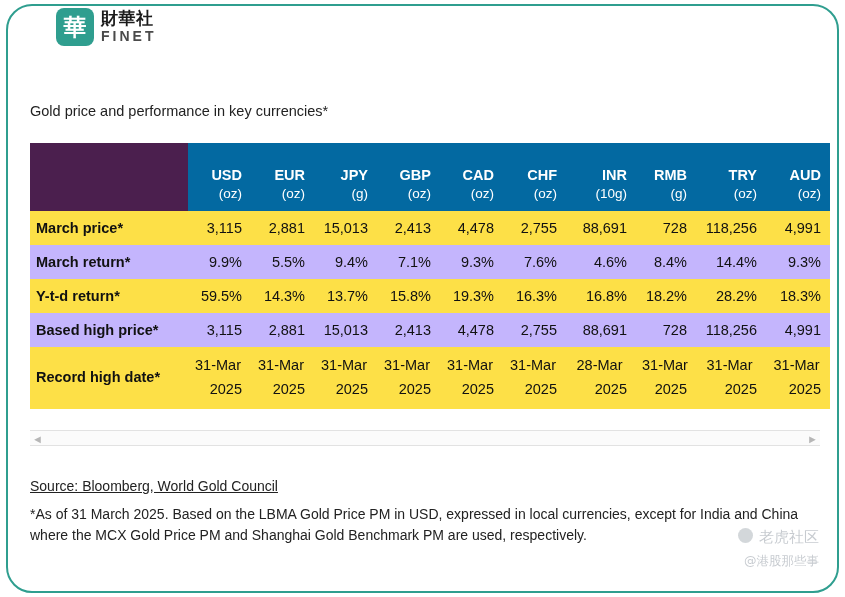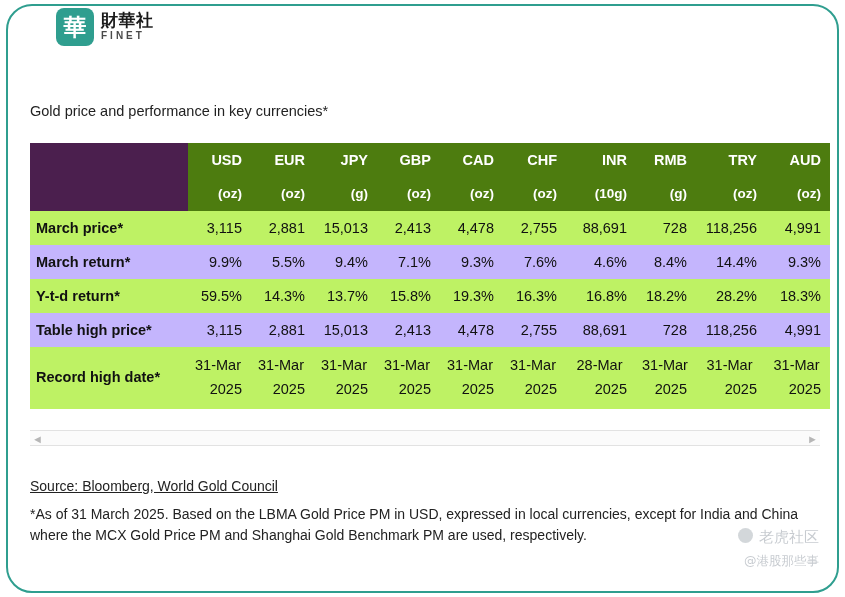--- a/index.html
+++ b/index.html
@@ -41,21 +41,21 @@
     font-family: "DejaVu Sans", sans-serif;
     line-height: 1;
   }
   .logo-text { display: flex; flex-direction: column; justify-content: center; }
   .logo-cn {
     font-size: 17px; font-weight: bold; color: #1a1a1a;
     font-family: "DejaVu Sans", sans-serif; letter-spacing: 0.5px;
     line-height: 1.05;
   }
   .logo-en {
-    font-size: 10px; color: #4a4a4a; letter-spacing: 3px;
+    font-size: 14px; color: #4a4a4a; letter-spacing: 3px;
     font-weight: bold; line-height: 1.2;
   }
 
   
   .title {
     position: absolute;
     left: 30px; top: 52px;
     font-size: 22px; font-weight: bold; color: #111111;
     letter-spacing: -0.2px;
   }
@@ -70,53 +70,53 @@
     position: absolute;
     left: 30px; top: 143px;
     width: 790px;
   }
   table {
     border-collapse: collapse;
     width: 790px;
     table-layout: fixed;
   }
   thead th {
-    background: #4d7c0f;
+    background: #0369a1;
     color: #ffffff;
     font-size: 14.5px;
     font-weight: bold;
     text-align: right;
     vertical-align: bottom;
     padding: 8px 9px 10px 6px;
     height: 68px;
     border: none;
   }
   thead th .unit {
     display: block;
     font-size: 13.5px;
-    font-weight: bold;
-    margin-top: 18px;
+    font-weight: normal;
+    margin-top: 3px;
   }
   thead th.corner { background: #4b1f4e; }
 
   tbody td {
     font-size: 14.5px;
     color: #111111;
     text-align: right;
     padding: 9px 9px 9px 6px;
     border: none;
     white-space: nowrap;
   }
   tbody td.rowhead {
     text-align: left;
     font-weight: bold;
     padding-left: 6px;
   }
   tbody tr.shaded td { background: #c4b5fd; }
-  tbody tr.plain td { background: #bef264; }
+  tbody tr.plain td { background: #fde047; }
 
   tbody tr.tall td { padding-top: 10px; padding-bottom: 12px; }
   td .d1 { display: block; text-align: center; }
   td .d2 { display: block; margin-top: 8px; }
 
   
   .scrollbar {
     position: absolute;
     left: 30px; top: 430px;
     width: 790px; height: 16px;
@@ -302,21 +302,21 @@
           <td>13.7%</td>
           <td>15.8%</td>
           <td>19.3%</td>
           <td>16.3%</td>
           <td>16.8%</td>
           <td>18.2%</td>
           <td>28.2%</td>
           <td>18.3%</td>
         </tr>
         <tr class="shaded">
-          <td class="rowhead">Table high price*</td>
+          <td class="rowhead">Based high price*</td>
           <td>3,115</td>
           <td>2,881</td>
           <td>15,013</td>
           <td>2,413</td>
           <td>4,478</td>
           <td>2,755</td>
           <td>88,691</td>
           <td>728</td>
           <td>118,256</td>
           <td>4,991</td>

